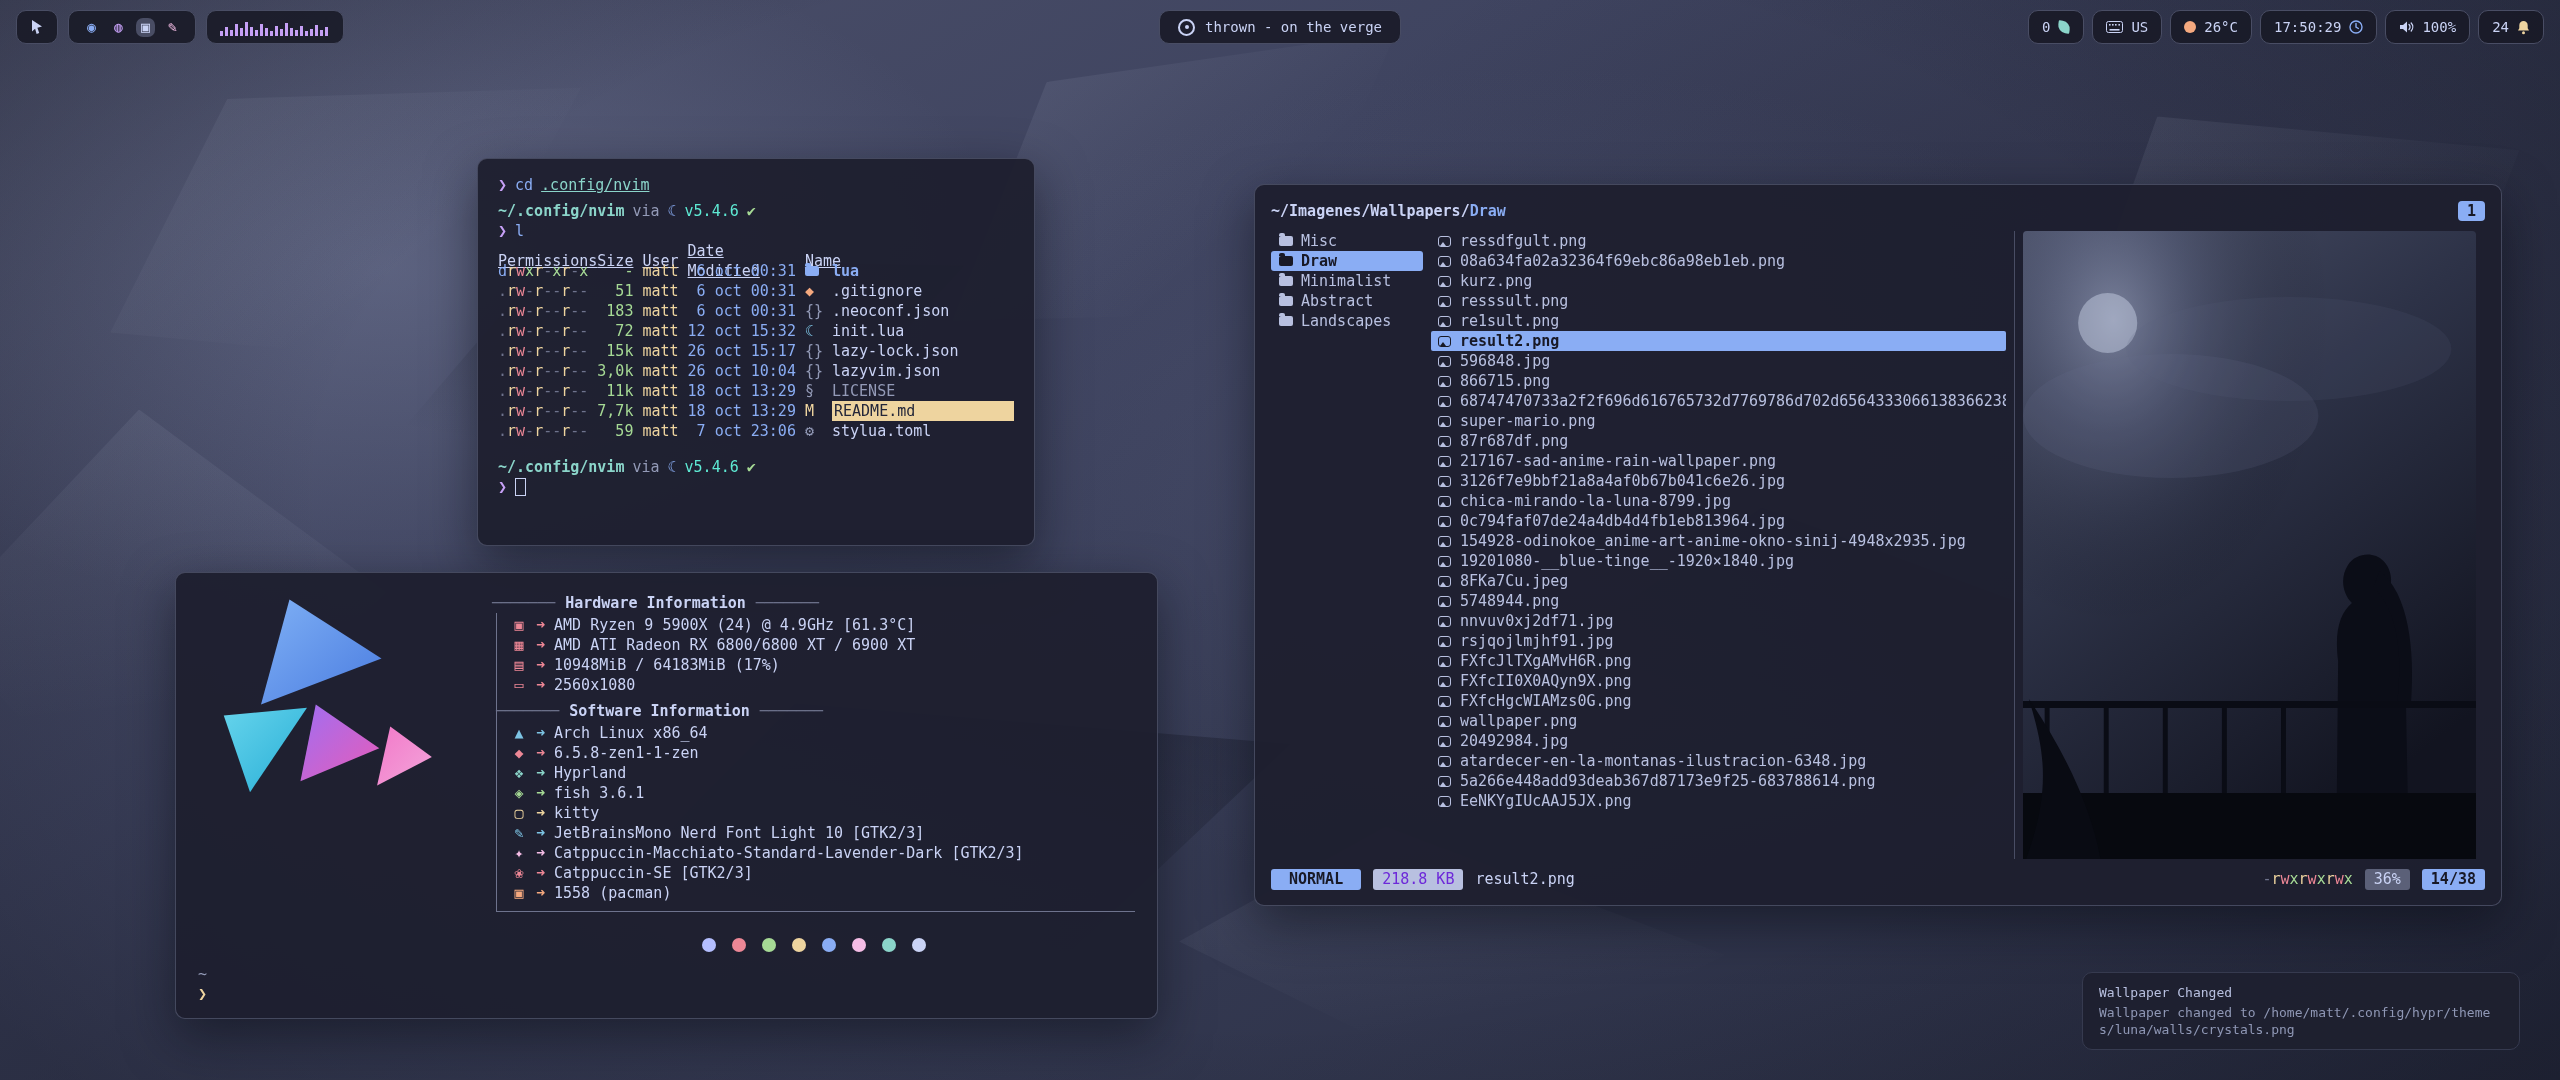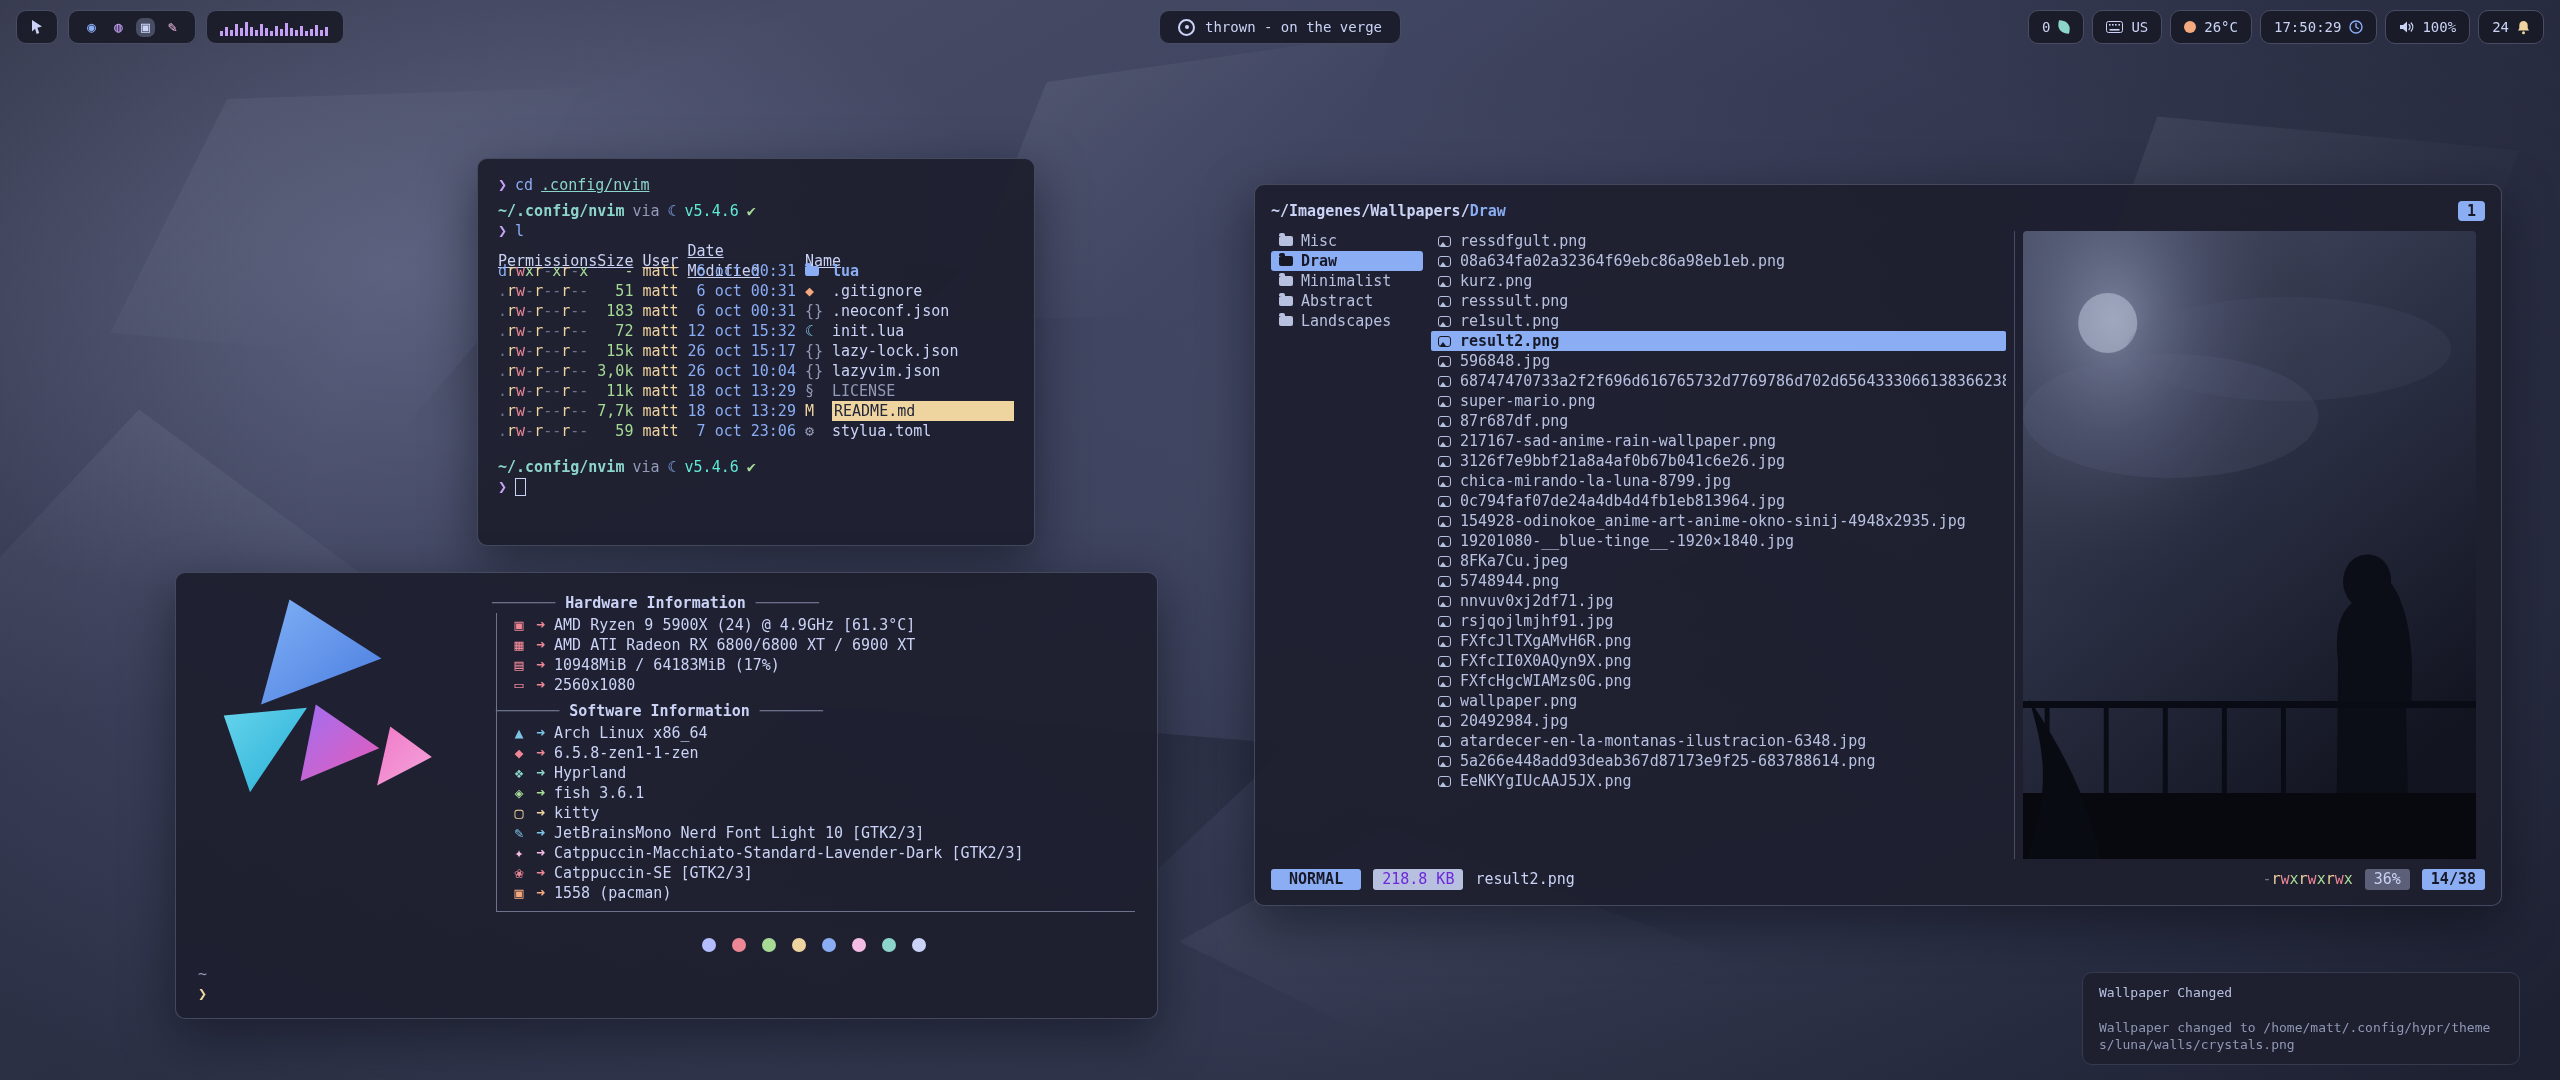--- a/index.html
+++ b/index.html
@@ -117,21 +117,21 @@
   .badge-mode{background:#8aadf4;color:#181926;font-weight:bold;padding:0 18px;border-radius:3px;line-height:21px}
   .badge-size{background:#b8c0e0;color:#6d28d9;padding:0 9px;border-radius:3px;line-height:21px}
   .st-file{color:#cad3f5}
   .st-right{margin-left:auto;display:flex;align-items:center;gap:12px}
   .badge-pct{background:#5b6078;color:#cad3f5;padding:0 9px;border-radius:3px;line-height:21px}
   .badge-pos{background:#8aadf4;color:#181926;font-weight:bold;padding:0 9px;border-radius:3px;line-height:21px}
 
   
   .notification{position:absolute;left:2082px;top:972px;width:438px;box-sizing:border-box;z-index:6;
     background:rgba(30,32,48,.97);border:1px solid #363a4f;border-radius:10px;padding:11px 16px;font-size:13px;line-height:17px}
-  .n-title{color:#b8c0e0;margin-bottom:18px}
+  .n-title{color:#b8c0e0;margin-bottom:3px}
   .n-body{color:#8f97b5;word-break:break-all}
 </style>
 </head>
 <body>
 
 <div class="wallpaper">
   <div class="shard s1"></div>
   <div class="shard s2 dark"></div>
   <div class="shard s3"></div>
   <div class="shard s4"></div>
@@ -510,20 +510,24 @@
           <span class="pic-ic"></span>
           <span class="yz-nm">re1sult.png</span>
         </div>
         <div class="yz-row sel">
           <span class="pic-ic"></span>
           <span class="yz-nm">result2.png</span>
         </div>
         <div class="yz-row">
           <span class="pic-ic"></span>
           <span class="yz-nm">596848.jpg</span>
+        </div>
+        <div class="yz-row">
+          <span class="pic-ic"></span>
+          <span class="yz-nm">866715.png</span>
         </div>
         <div class="yz-row">
           <span class="pic-ic"></span>
           <span class="yz-nm">68747470733a2f2f696d616765732d7769786d702d656433306613836623863346</span>
         </div>
         <div class="yz-row">
           <span class="pic-ic"></span>
           <span class="yz-nm">super-mario.png</span>
         </div>
         <div class="yz-row">

